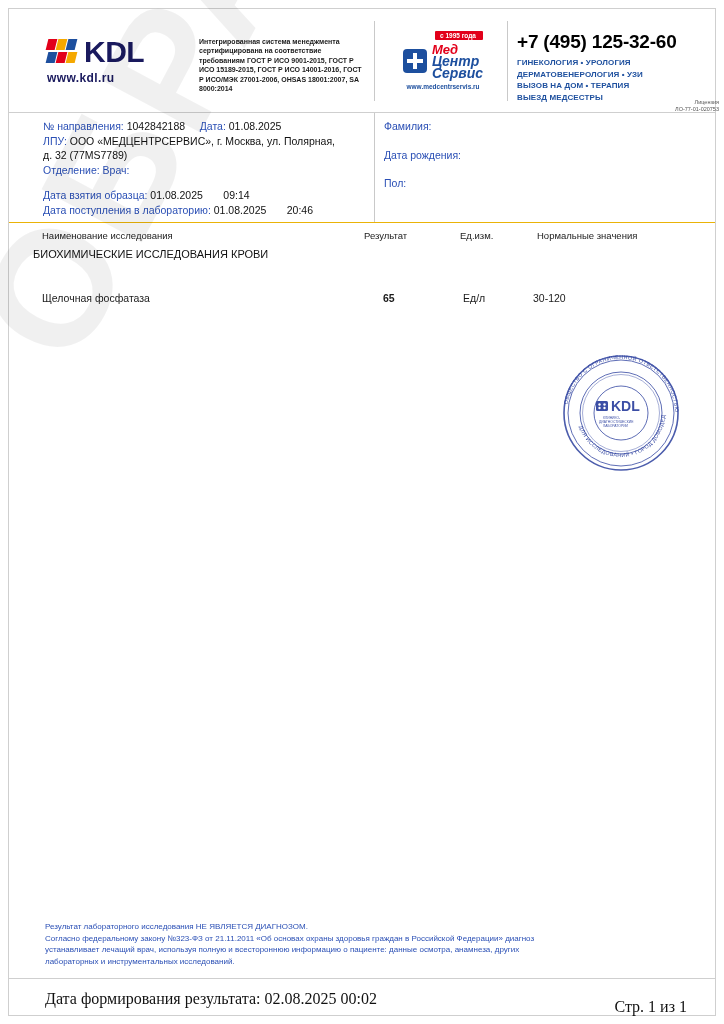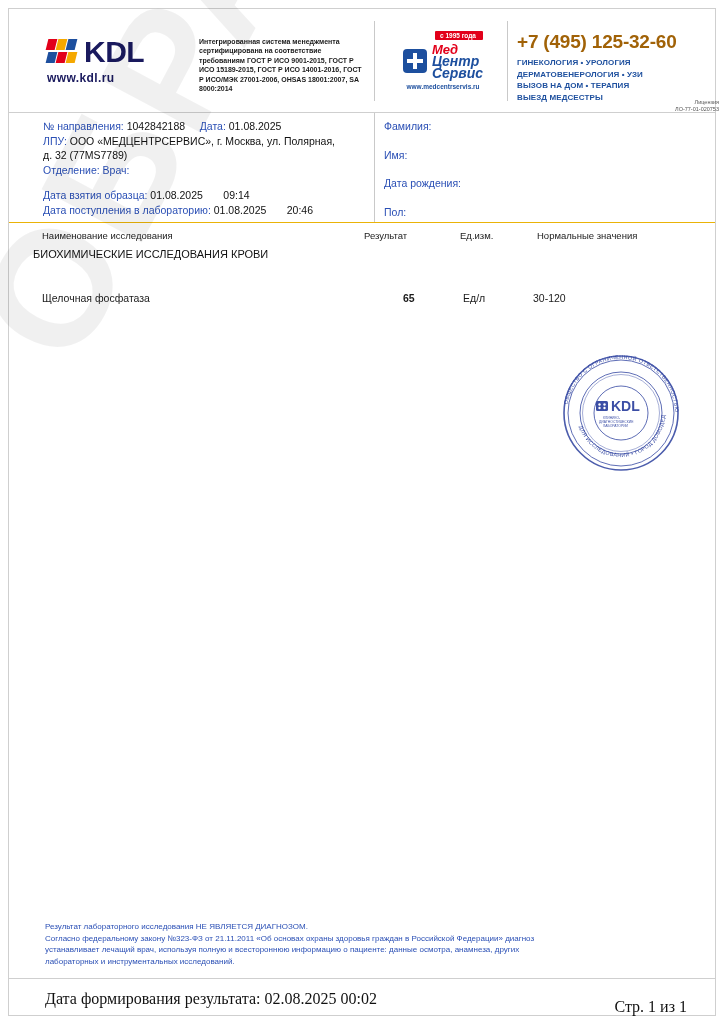--- a/index.html
+++ b/index.html
@@ -198,21 +198,21 @@
 
   .hdr-col-phone {
     position: absolute;
     left: 508px;
     top: 22px;
     width: 200px;
   }
   .phone-num {
     font-size: 19px;
     font-weight: bold;
-    color: #a16207;
+    color: #000000;
     letter-spacing: -0.2px;
   }
   .phone-svc {
     margin-top: 4px;
     font-size: 8px;
     font-weight: bold;
     color: #1d4f9e;
     line-height: 11.5px;
     letter-spacing: 0.1px;
   }
@@ -289,21 +289,21 @@
   }
   .result-row {
     position: absolute;
     left: 0;
     top: 292px;
     width: 724px;
     height: 16px;
     font-size: 10.5px;
   }
   .result-row .name  { position: absolute; left: 42px; }
-  .result-row .value { position: absolute; left: 390px; font-weight: bold; padding-left: 13px; }
+  .result-row .value { position: absolute; left: 370px; font-weight: bold; padding-left: 13px; }
   .result-row .unit  { position: absolute; left: 451px; padding-left: 12px; }
   .result-row .ref   { position: absolute; left: 533px; }
 
   
   .stamp {
     position: absolute;
     left: 556px;
     top: 348px;
     width: 130px;
     height: 130px;
@@ -428,24 +428,20 @@
         <span class="lbl">Дата поступления в лабораторию:</span>
         <span class="val">01.08.2025</span>
         &nbsp;&nbsp;&nbsp;&nbsp;&nbsp;
         <span class="val">20:46</span>
       </div>
     </div>
 
     <div class="info-right">
       <div class="row">
         <span class="lbl">Фамилия:</span>
-        <span class="val"></span>
-      </div>
-      <div class="row">
-        <span class="lbl">Имя:</span>
         <span class="val"></span>
       </div>
       <div class="row">
         <span class="lbl">Дата рождения:</span>
         <span class="val"></span>
       </div>
       <div class="row">
         <span class="lbl">Пол:</span>
         <span class="val"></span>
       </div>

